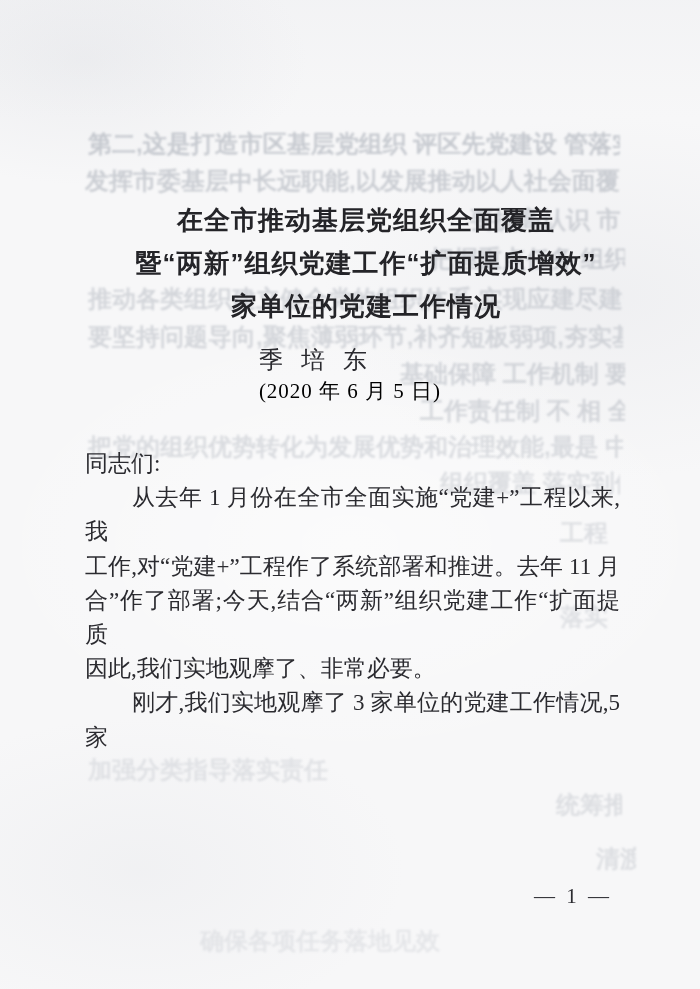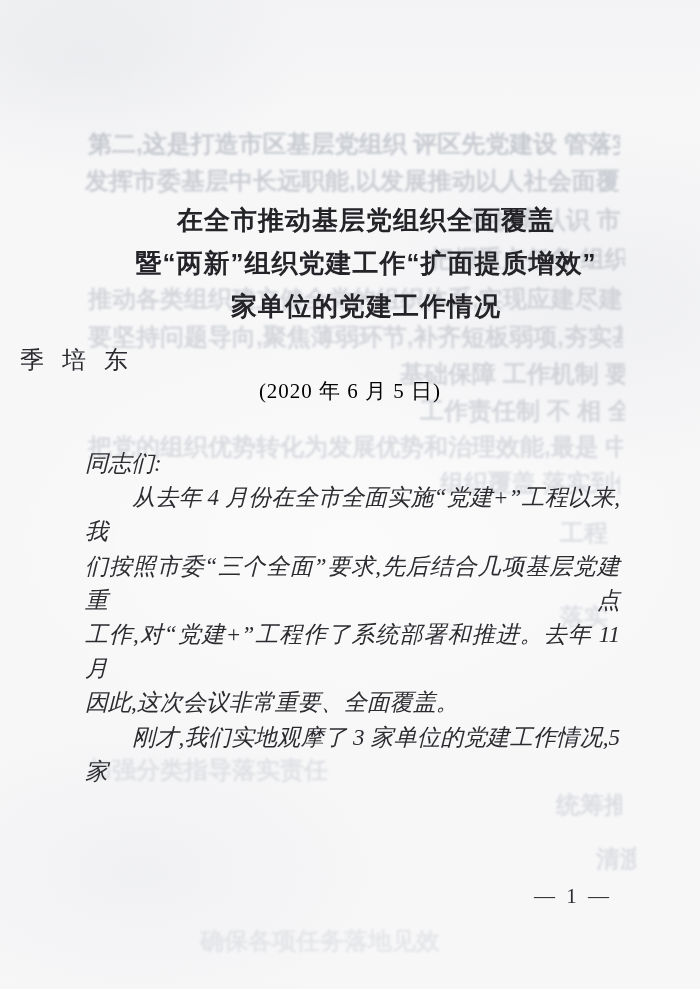--- a/index.html
+++ b/index.html
@@ -54,45 +54,45 @@
     font-size: 26px;
     line-height: 43px;
     letter-spacing: 1px;
     color: #242428;
   }
 
   .author {
     position: absolute;
     left: 0; top: 344px;
     width: 632px;
+    text-align: center;
     font-size: 24px;
     letter-spacing: 6px;
     color: #2b2b30;
-    padding-left: 20px;
   }
 
   .date {
     position: absolute;
     left: 0; top: 377px;
     width: 700px;
     text-align: center;
     font-size: 21px;
     letter-spacing: 1px;
     color: #000000;
   }
 
   .body-block {
     position: absolute;
     left: 85px; top: 447px;
     width: 535px;
     font-size: 23px;
     line-height: 34.2px;
     color: #2b2b30;
   }
-  .body-line { text-align: justify; text-align-last: left; font-style: italic; }
+  .body-line { text-align: justify; text-align-last: left; }
   .body-line.fill { text-align-last: justify; }
   .body-line.indent { text-indent: 47px; }
 
   .page-number {
     position: absolute;
     top: 884px;
     right: 88px;
     font-size: 21px;
     letter-spacing: 3px;
     color: #2b2b30;
@@ -129,22 +129,22 @@
     <div class="title-line">暨“两新”组织党建工作“扩面提质增效”</div>
     <div class="title-line">家单位的党建工作情况</div>
   </div>
 
   <div class="author">季 培 东</div>
 
   <div class="date">(2020 年 6 月 5 日)</div>
 
   <div class="body-block" id="body-lines">
       <div class="body-line">同志们:</div>
-      <div class="body-line indent fill">从去年 4 月份在全市全面实施“党建+”工程以来,我</div>
-      <div class="body-line fill">们按照市委“三个全面”要求,先后结合几项基层党建重点</div>
+      <div class="body-line indent fill">从去年 1 月份在全市全面实施“党建+”工程以来,我</div>
       <div class="body-line fill">工作,对“党建+”工程作了系统部署和推进。去年 11 月</div>
-      <div class="body-line">因此,这次会议非常重要、全面覆盖。</div>
+      <div class="body-line fill">合”作了部署;今天,结合“两新”组织党建工作“扩面提质</div>
+      <div class="body-line">因此,我们实地观摩了、非常必要。</div>
       <div class="body-line indent fill">刚才,我们实地观摩了 3 家单位的党建工作情况,5 家</div>
     </div>
 
   <div class="page-number">— 1 —</div>
 
 </div>
 
 </body></html>

